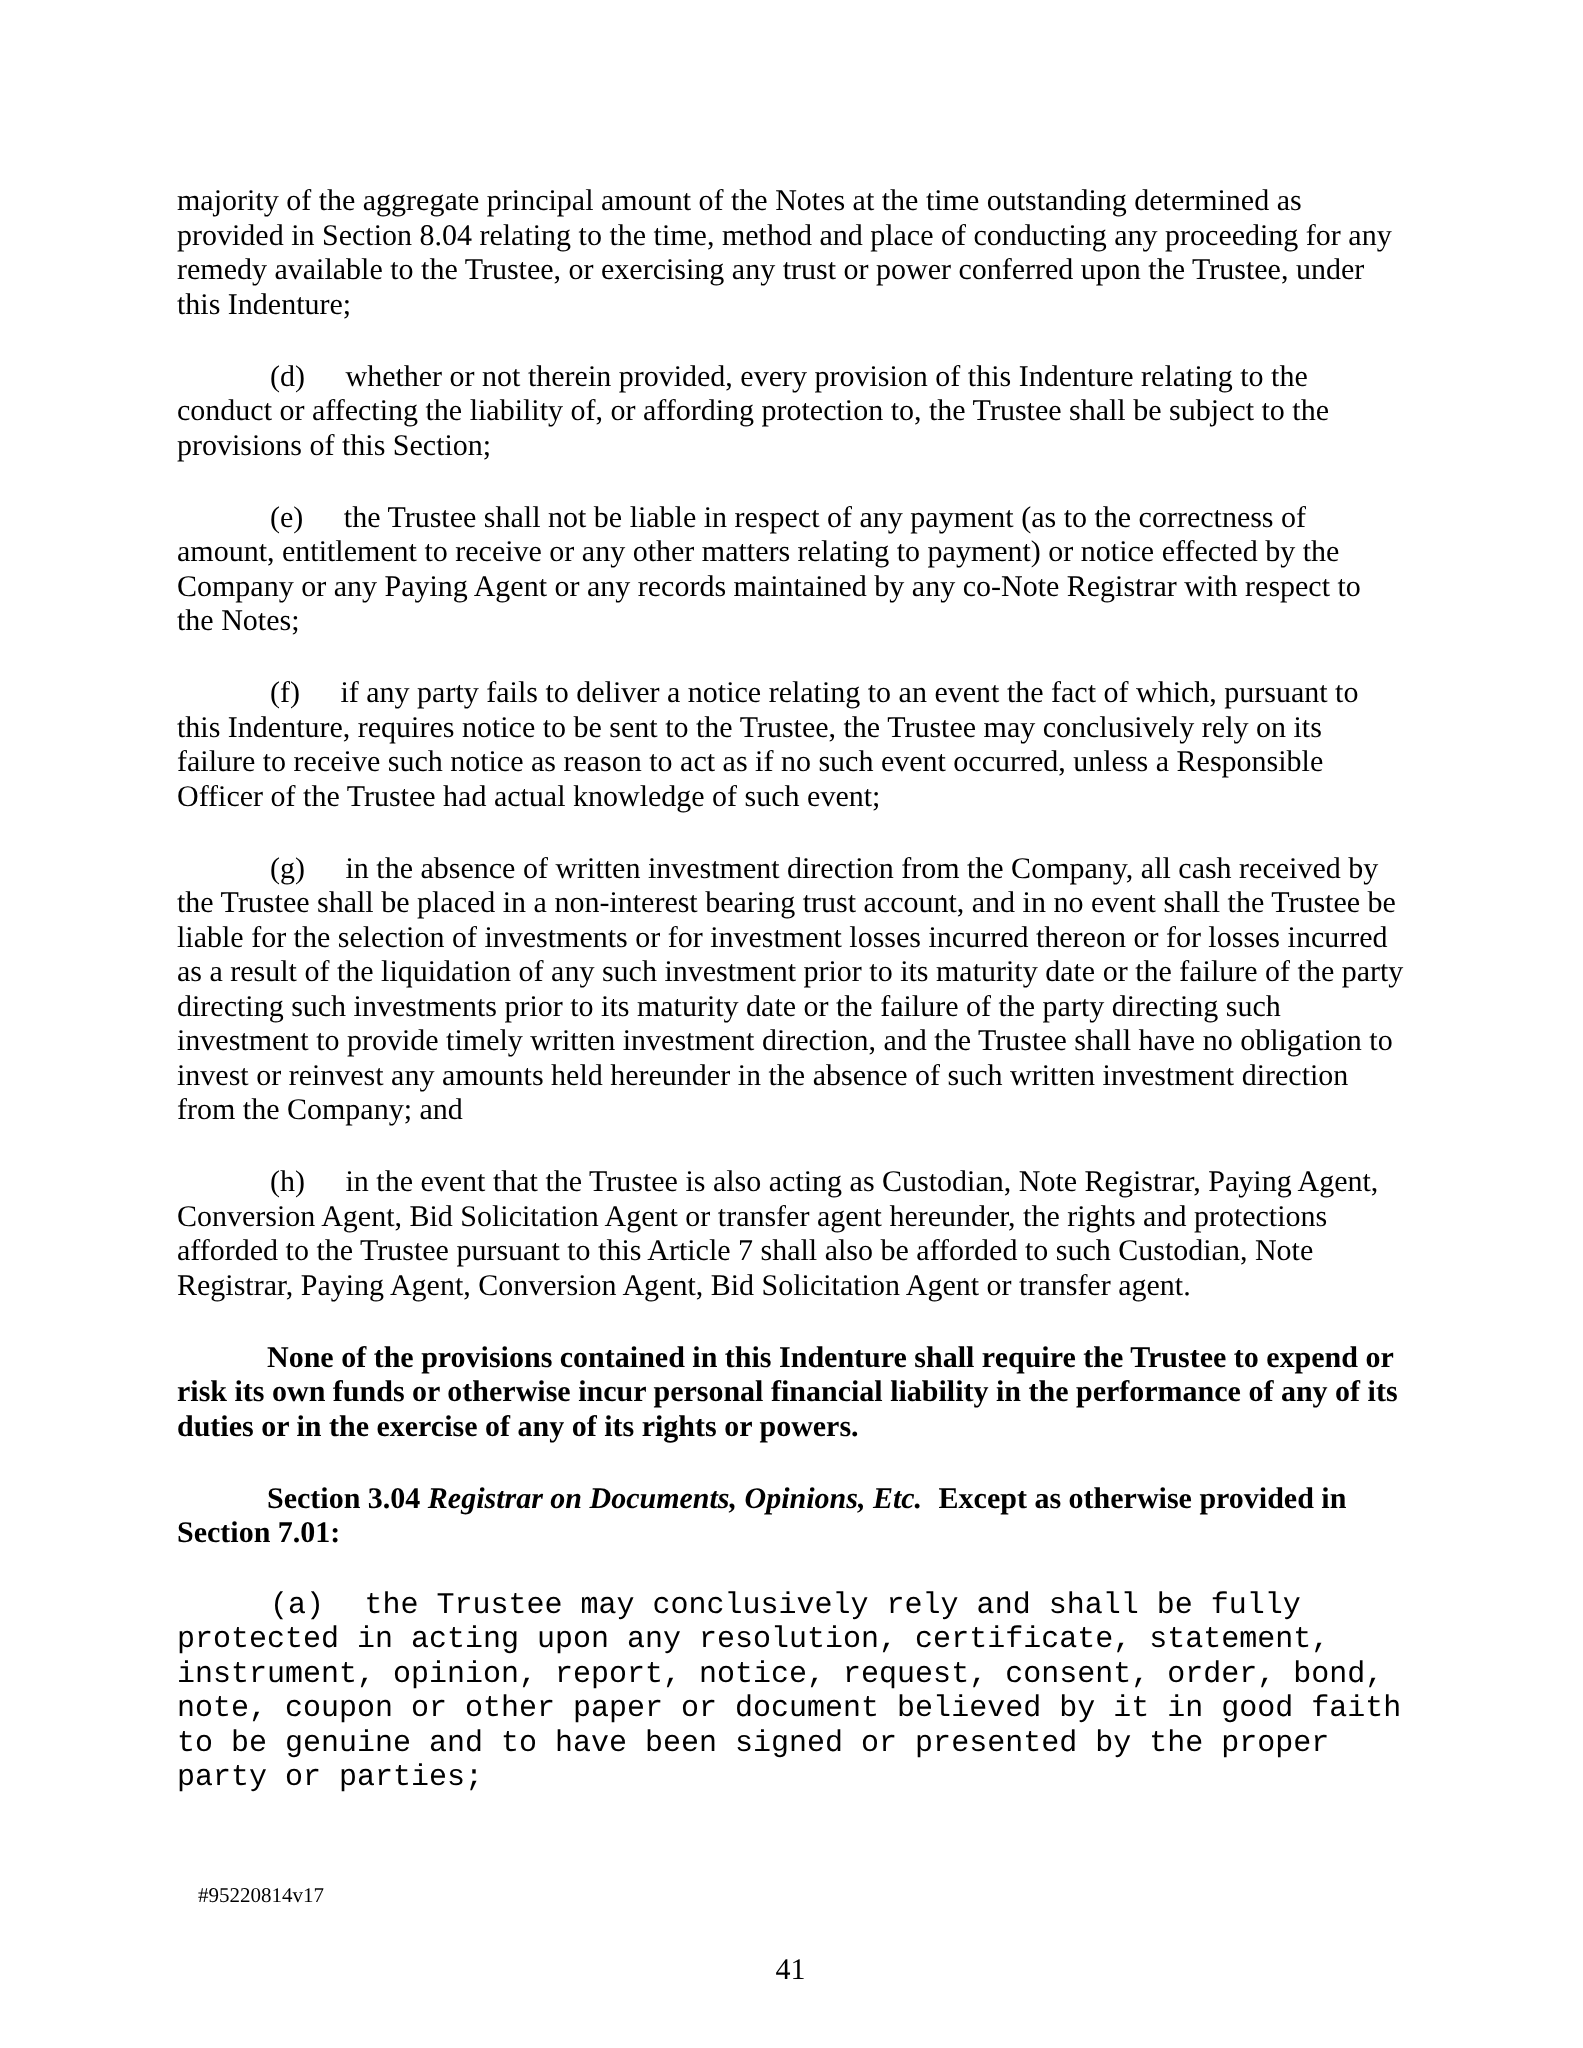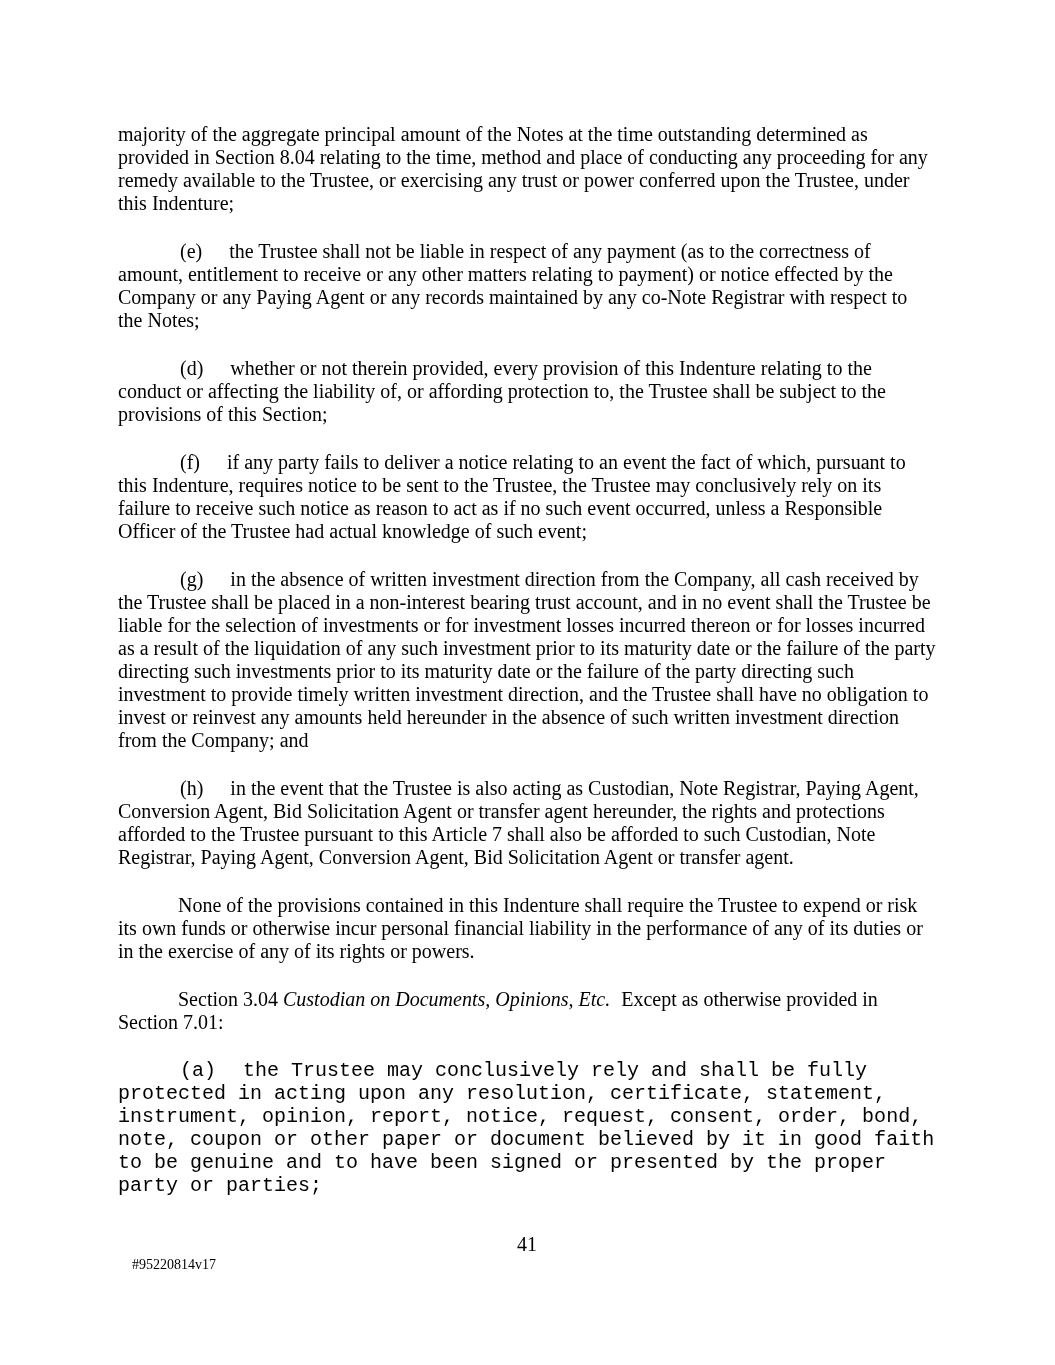--- a/index.html
+++ b/index.html
@@ -24,31 +24,31 @@
     font-size: 20px;
     line-height: 23px;
     text-align: left;
   }
   p.para {
     margin: 0 0 25px 0;
     padding: 0;
   }
   p.para:last-child { margin-bottom: 0; font-family: Liberation Mono, monospace; }
   p.labeled { text-indent: 62px; }
-  p.indented { text-indent: 60px; }
+  p.indented { text-indent: 60px; font-weight: bold; }
   .tab {
     display: inline-block;
     width: 27px;
   }
   .italic { font-style: italic; }
   .section-rest { margin-left: 11px; }
   .page-number {
     position: absolute;
     left: 118px;
-    top: 1233px;
+    top: 1302px;
     width: 818px;
     text-align: center;
     font-size: 20px;
     line-height: 23px;
   }
   .doc-id {
     position: absolute;
     left: 132px;
     top: 1257px;
     font-size: 14px;
@@ -56,34 +56,34 @@
   }
 </style>
 </head>
 <body>
 
 <div class="page">
   <div class="content">
 
     <p class="para"><span>majority of the aggregate principal amount of the Notes at the time outstanding determined as provided in Section 8.04 relating to the time, method and place of conducting any proceeding for any remedy available to the Trustee, or exercising any trust or power conferred upon the Trustee, under this Indenture;</span></p>
 
+    <p class="para labeled"><span>(d)</span><span class="tab"></span><span>whether or not therein provided, every provision of this Indenture relating to the conduct or affecting the liability of, or affording protection to, the Trustee shall be subject to the provisions of this Section;</span></p>
+
     <p class="para labeled"><span>(e)</span><span class="tab"></span><span>the Trustee shall not be liable in respect of any payment (as to the correctness of amount, entitlement to receive or any other matters relating to payment) or notice effected by the Company or any Paying Agent or any records maintained by any co-Note Registrar with respect to the Notes;</span></p>
-
-    <p class="para labeled"><span>(d)</span><span class="tab"></span><span>whether or not therein provided, every provision of this Indenture relating to the conduct or affecting the liability of, or affording protection to, the Trustee shall be subject to the provisions of this Section;</span></p>
 
     <p class="para labeled"><span>(f)</span><span class="tab"></span><span>if any party fails to deliver a notice relating to an event the fact of which, pursuant to this Indenture, requires notice to be sent to the Trustee, the Trustee may conclusively rely on its failure to receive such notice as reason to act as if no such event occurred, unless a Responsible Officer of the Trustee had actual knowledge of such event;</span></p>
 
     <p class="para labeled"><span>(g)</span><span class="tab"></span><span>in the absence of written investment direction from the Company, all cash received by the Trustee shall be placed in a non-interest bearing trust account, and in no event shall the Trustee be liable for the selection of investments or for investment losses incurred thereon or for losses incurred as a result of the liquidation of any such investment prior to its maturity date or the failure of the party directing such investments prior to its maturity date or the failure of the party directing such investment to provide timely written investment direction, and the Trustee shall have no obligation to invest or reinvest any amounts held hereunder in the absence of such written investment direction from the Company; and</span></p>
 
     <p class="para labeled"><span>(h)</span><span class="tab"></span><span>in the event that the Trustee is also acting as Custodian, Note Registrar, Paying Agent, Conversion Agent, Bid Solicitation Agent or transfer agent hereunder, the rights and protections afforded to the Trustee pursuant to this Article 7 shall also be afforded to such Custodian, Note Registrar, Paying Agent, Conversion Agent, Bid Solicitation Agent or transfer agent.</span></p>
 
     <p class="para indented"><span>None of the provisions contained in this Indenture shall require the Trustee to expend or risk its own funds or otherwise incur personal financial liability in the performance of any of its duties or in the exercise of any of its rights or powers.</span></p>
 
     <p class="para indented"><span>Section 3.04</span>
-<span class="italic">Custodian on Documents, Opinions, Etc.</span><span class="section-rest">Except as otherwise provided in Section 7.01:</span></p>
+<span class="italic">Registrar on Documents, Opinions, Etc.</span><span class="section-rest">Except as otherwise provided in Section 7.01:</span></p>
 
     <p class="para labeled"><span>(a)</span><span class="tab"></span><span>the Trustee may conclusively rely and shall be fully protected in acting upon any resolution, certificate, statement, instrument, opinion, report, notice, request, consent, order, bond, note, coupon or other paper or document believed by it in good faith to be genuine and to have been signed or presented by the proper party or parties;</span></p>
 
   </div>
 
   <div class="page-number">41</div>
   <div class="doc-id">#95220814v17</div>
 </div>
 
 </body></html>

